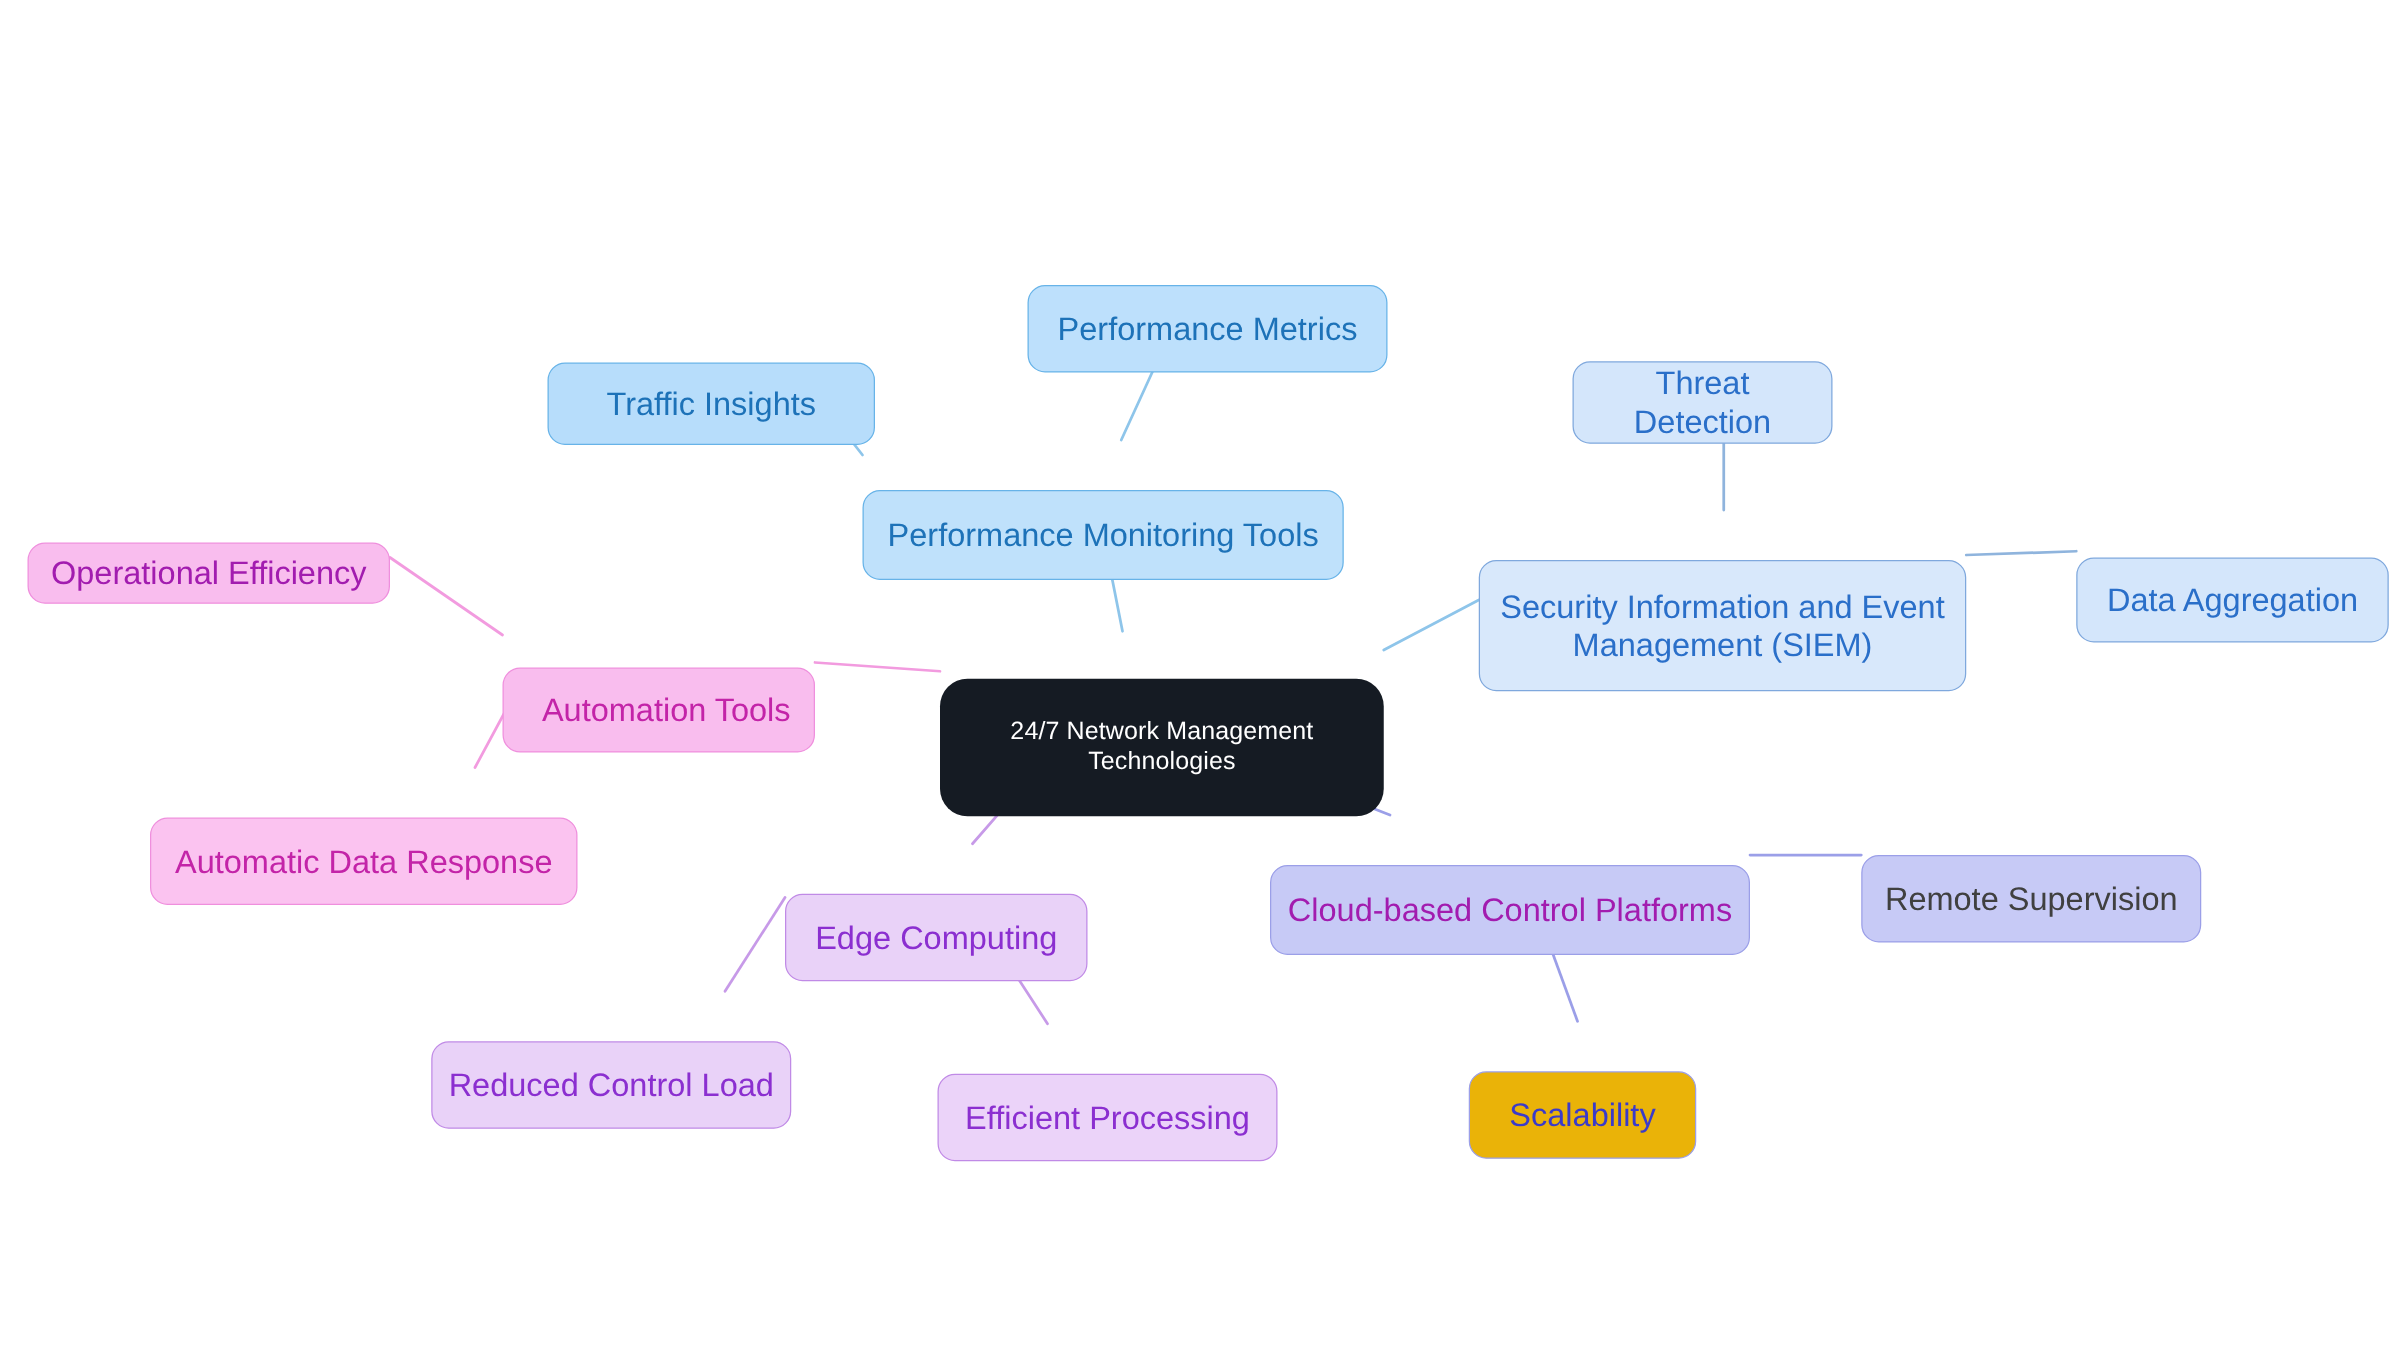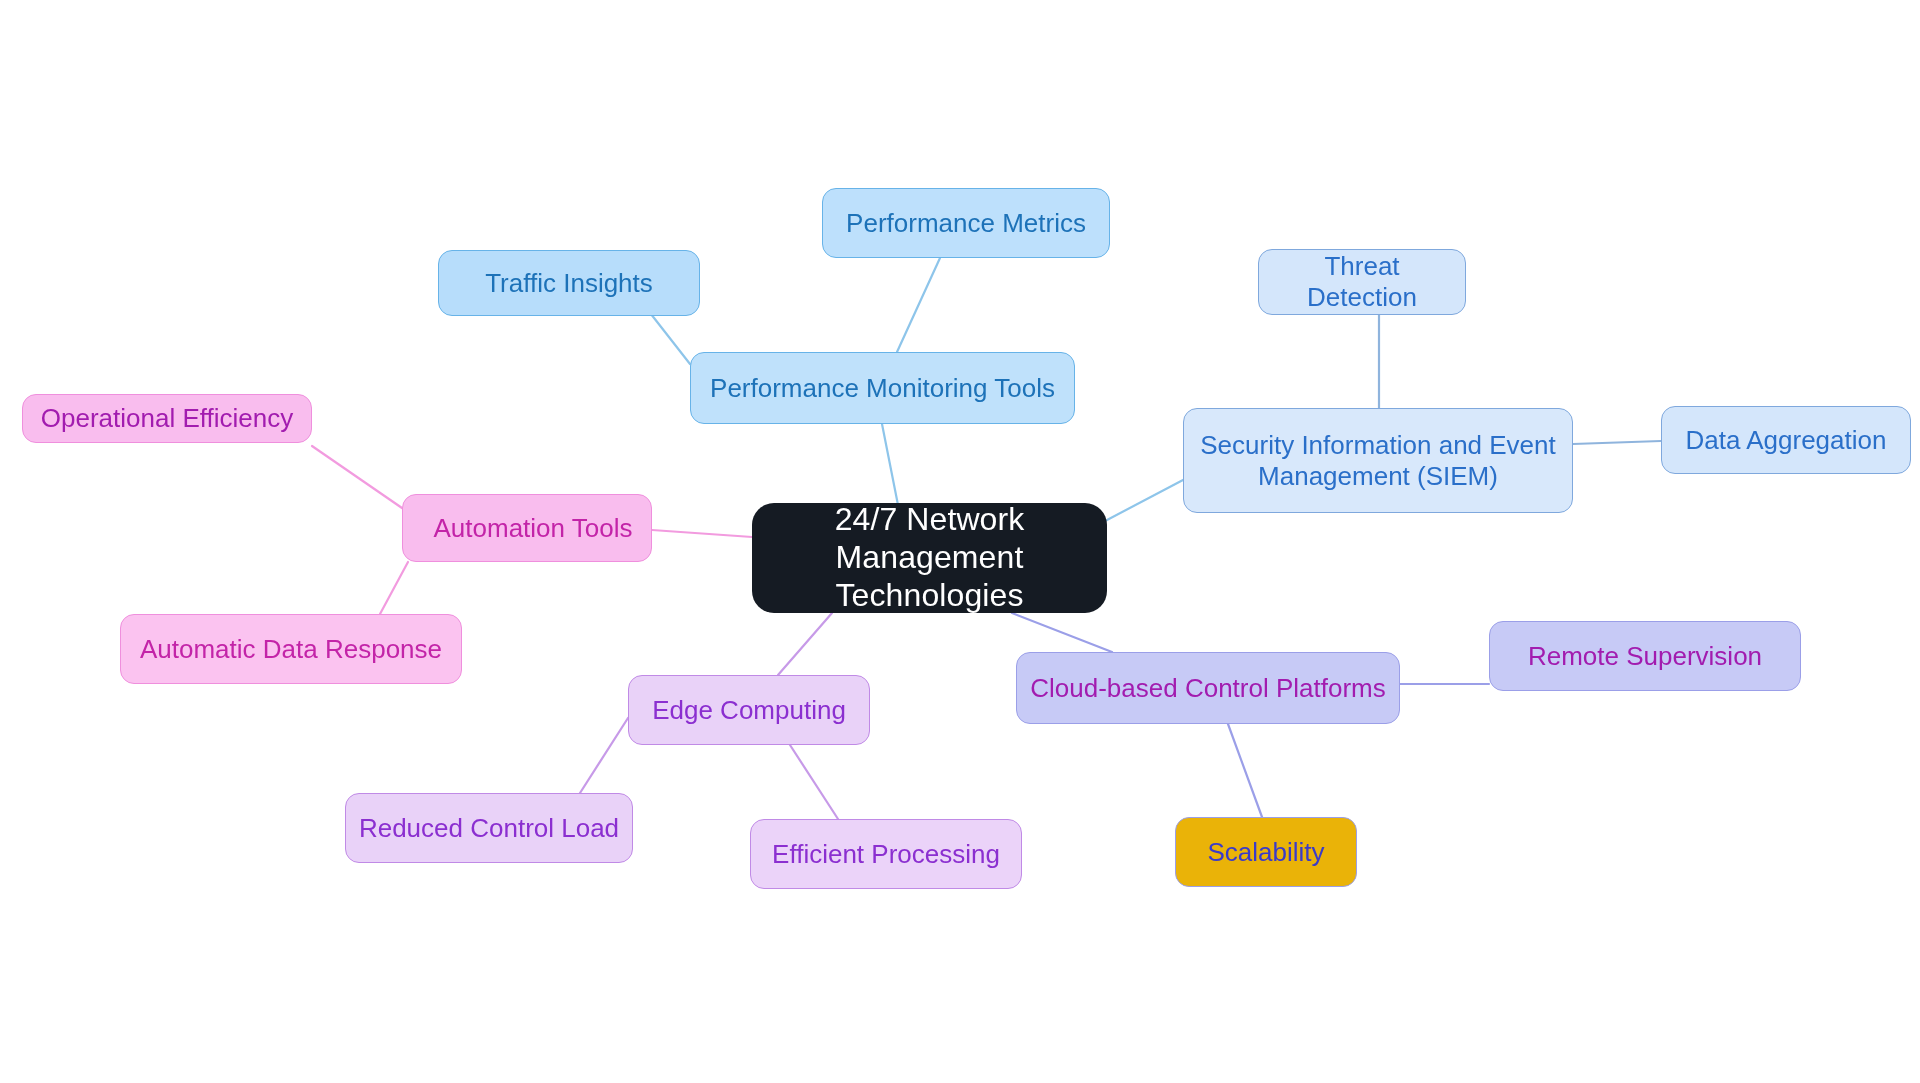--- a/index.html
+++ b/index.html
@@ -31,25 +31,26 @@
     display: flex;
     align-items: center;
     justify-content: center;
     text-align: center;
     border-radius: 14px;
     border-width: 1.3px;
     border-style: solid;
     line-height: 1.18;
     white-space: pre-line;
     padding: 0 10px;
+    margin-top: 40px;
   }
   .node.root {
     border-radius: 22px;
     border: none;
-    font-size: 32px;
+    font-size: 20px;
     color: #ffffff;
     background: #151b23;
     letter-spacing: 0.1px;
   }
   .node.level1 { font-size: 26px; }
   .node.level2 { font-size: 26px; }
 </style>
 </head>
 <body>
 
@@ -81,16 +82,16 @@
 Management (SIEM)</span></div>
       <div class="node level2" style="left: 1258px; top: 249px; width: 208px; height: 66px; background: rgb(212, 230, 251); color: rgb(42, 111, 201); border-color: rgb(127, 168, 221);"><span>Threat Detection</span></div>
       <div class="node level2" style="left: 1661px; top: 406px; width: 250px; height: 68px; background: rgb(212, 230, 251); color: rgb(42, 111, 201); border-color: rgb(127, 168, 221);"><span>Data Aggregation</span></div>
       <div class="node level1" style="left: 402px; top: 494px; width: 250px; height: 68px; background: rgb(249, 189, 238); color: rgb(195, 36, 168); border-color: rgb(239, 143, 221); padding-left: 22px;"><span>Automation Tools</span></div>
       <div class="node level2" style="left: 22px; top: 394px; width: 290px; height: 49px; background: rgb(249, 189, 238); color: #a21caf; border-color: rgb(239, 143, 221);"><span>Operational Efficiency</span></div>
       <div class="node level2" style="left: 120px; top: 614px; width: 342px; height: 70px; background: rgb(251, 195, 240); color: rgb(195, 36, 168); border-color: rgb(239, 143, 221);"><span>Automatic Data Response</span></div>
       <div class="node level1" style="left: 628px; top: 675px; width: 242px; height: 70px; background: rgb(233, 210, 248); color: rgb(139, 47, 208); border-color: rgb(192, 138, 230);"><span>Edge Computing</span></div>
       <div class="node level2" style="left: 345px; top: 793px; width: 288px; height: 70px; background: rgb(233, 210, 248); color: rgb(139, 47, 208); border-color: rgb(192, 138, 230);"><span>Reduced Control Load</span></div>
       <div class="node level2" style="left: 750px; top: 819px; width: 272px; height: 70px; background: rgb(235, 211, 249); color: rgb(139, 47, 208); border-color: rgb(192, 138, 230);"><span>Efficient Processing</span></div>
       <div class="node level1" style="left: 1016px; top: 652px; width: 384px; height: 72px; background: rgb(199, 202, 246); color: #a21caf; border-color: rgb(155, 159, 232);"><span>Cloud-based Control Platforms</span></div>
-      <div class="node level2" style="left: 1489px; top: 621px; width: 312px; height: 70px; background: rgb(199, 202, 246); color: #a21caf; border-color: rgb(155, 159, 232);"><span>Remote Supervision</span></div>
+      <div class="node level2" style="left: 1489px; top: 644px; width: 272px; height: 70px; background: rgb(199, 202, 246); color: #404040; border-color: rgb(155, 159, 232);"><span>Remote Supervision</span></div>
       <div class="node level2" style="left: 1175px; top: 817px; width: 182px; height: 70px; background: #eab308; color: rgb(59, 59, 201); border-color: rgb(155, 159, 232);"><span>Scalability</span></div>
     </div>
 </div>
 
 </body></html>

